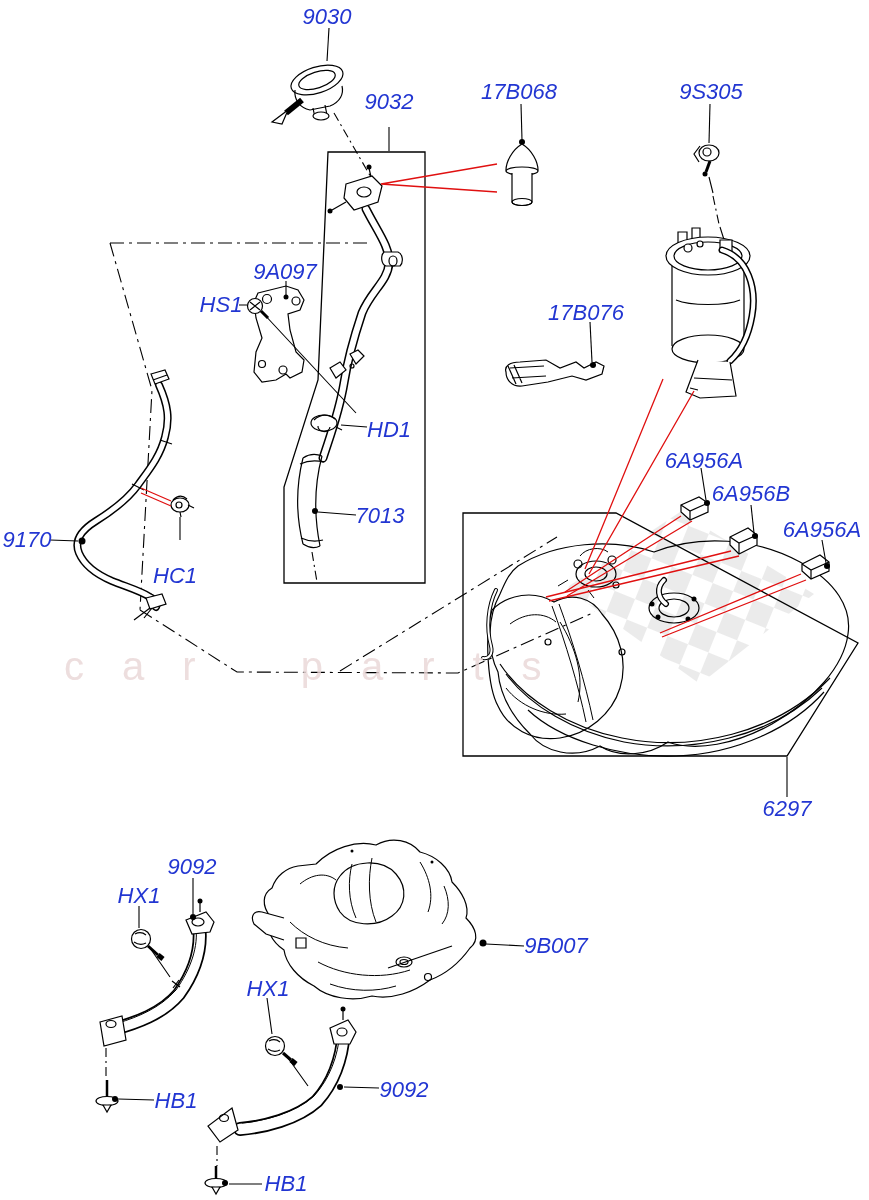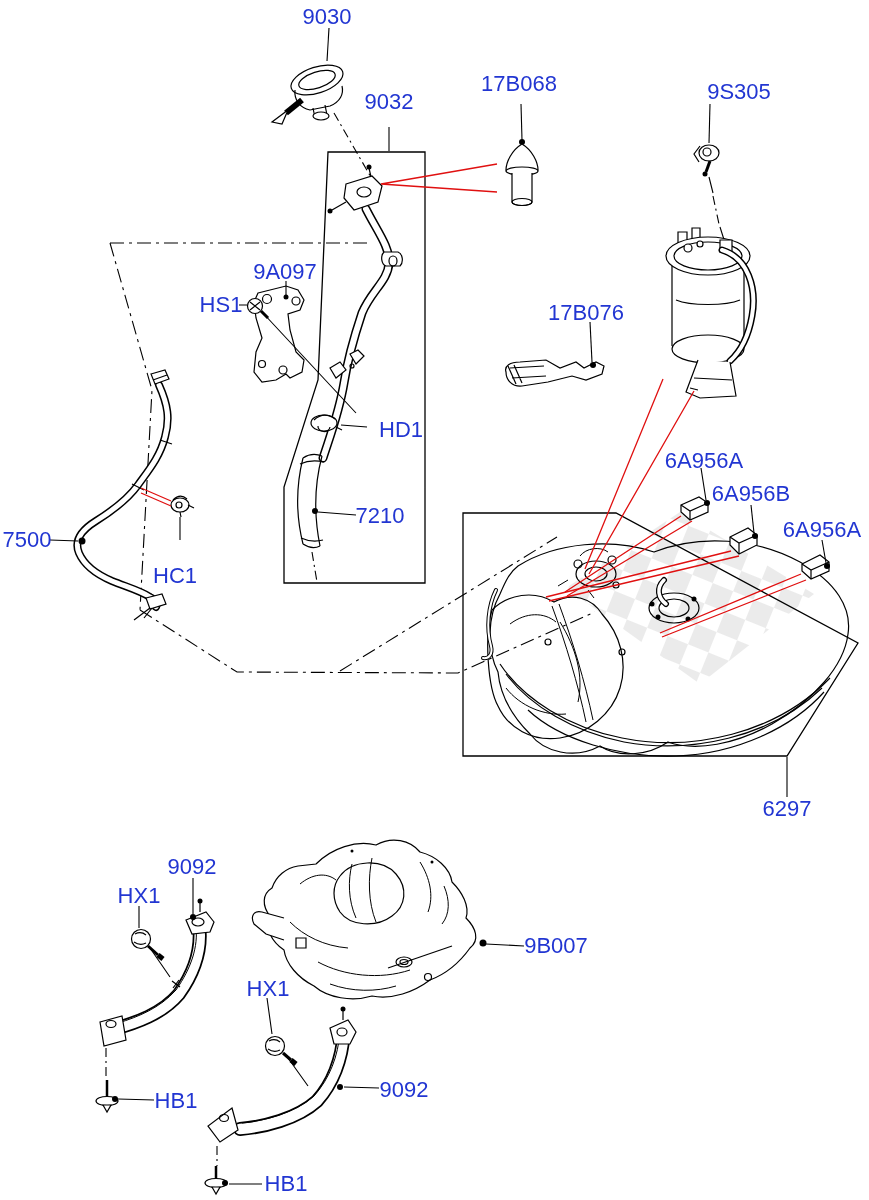--- a/index.html
+++ b/index.html
@@ -1,20 +1,20 @@
 <!DOCTYPE html>
 <html style="--label: #2236d2; --leader: #e01010; --line: #000000; --wm_pink: #f0b6b6; --wm_gray: #e9d6d6; --checker: #d7d7d7;"><head>
 <meta charset="utf-8">
 <style>
   html,body{margin:0;padding:0;background:#ffffff;}
   #stage{position:relative;width:869px;height:1200px;background:#fff;overflow:hidden;
          font-family:"Liberation Sans", sans-serif;}
   #art{position:absolute;left:0;top:0;}
   .lbl{position:absolute;transform:translate(-50%,-50%);font-size:22px;line-height:1;
-       color:var(--label);white-space:nowrap;z-index:5;}
+       color:var(--label);white-space:nowrap;z-index:5;font-style:italic;}
   .wm-brand{position:absolute;left:56px;top:516px;font-size:116px;font-weight:bold;
        letter-spacing:-5px;color:var(--wm_pink);opacity:.55;z-index:1;line-height:1;}
   .wm-tag{position:absolute;left:64px;top:646px;font-size:40px;letter-spacing:38px;
        word-spacing:18px;color:var(--wm_gray);opacity:.8;z-index:1;line-height:1;}
   svg .ln{stroke:var(--line);stroke-width:1.2;fill:none;}
   svg .lnf{stroke:var(--line);stroke-width:1.2;fill:#ffffff;}
   svg .thin{stroke:var(--line);stroke-width:1;fill:none;}
   svg .box{stroke:var(--line);stroke-width:1.3;fill:none;}
   svg .phantom{stroke:var(--line);stroke-width:1.1;fill:none;stroke-dasharray:14 5 3 5;}
   svg .dash{stroke:var(--line);stroke-width:1.1;fill:none;stroke-dasharray:9 4 2 4;}
@@ -32,20 +32,21 @@
   svg .t4{stroke:var(--line);stroke-width:4;fill:none;stroke-linecap:round;}
   svg .t4w{stroke:#fff;stroke-width:2;fill:none;stroke-linecap:round;}
   svg .band{stroke:var(--line);stroke-width:14;fill:none;stroke-linecap:round;}
   svg .bandw{stroke:#fff;stroke-width:10.5;fill:none;stroke-linecap:round;}
 </style>
 </head>
 <body>
 
 <div id="stage">
 
+  <div class="wm-tag">car parts</div>
 
   <svg id="art" width="869" height="1200" viewBox="0 0 869 1200">
     <defs>
       <pattern id="checker" width="44" height="44" patternUnits="userSpaceOnUse" patternTransform="rotate(22 680 600)">
         <rect x="0" y="0" width="22" height="22" fill="var(--checker)"></rect>
         <rect x="22" y="22" width="22" height="22" fill="var(--checker)"></rect>
       </pattern>
     </defs>
 
     <polygon points="566,588 680,512 814,594 700,684" fill="url(#checker)" opacity="0.5"></polygon>
@@ -318,28 +319,28 @@
       <path class="red" d="M141,488 L171,501 M141,493 L171,506"></path>
       <path class="red" d="M663,379 L585,569 M694,391 L589,574"></path>
       <path class="red" d="M681,516 L565,592 M692,521 L567,596"></path>
       <path class="red" d="M731,551 L546,597 M739,556 L549,601"></path>
       <path class="red" d="M801,574 L660,633 M806,580 L662,637"></path>
     </g>
   </svg>
 
   <div class="lbl" style="left:327px;top:17px">9030</div>
   <div class="lbl" style="left:389px;top:102px">9032</div>
-  <div class="lbl" style="left:519px;top:84px">17B068</div>
-  <div class="lbl" style="left:739px;top:92px">9S305</div>
+  <div class="lbl" style="left:519px;top:92px">17B068</div>
+  <div class="lbl" style="left:711px;top:92px">9S305</div>
   <div class="lbl" style="left:285px;top:272px">9A097</div>
   <div class="lbl" style="left:221px;top:305px">HS1</div>
   <div class="lbl" style="left:586px;top:313px">17B076</div>
-  <div class="lbl" style="left:401px;top:430px">HD1</div>
-  <div class="lbl" style="left:380px;top:516px">7210</div>
-  <div class="lbl" style="left:27px;top:540px">7500</div>
+  <div class="lbl" style="left:389px;top:430px">HD1</div>
+  <div class="lbl" style="left:380px;top:516px">7013</div>
+  <div class="lbl" style="left:27px;top:540px">9170</div>
   <div class="lbl" style="left:175px;top:576px">HC1</div>
   <div class="lbl" style="left:704px;top:461px">6A956A</div>
   <div class="lbl" style="left:751px;top:494px">6A956B</div>
   <div class="lbl" style="left:822px;top:530px">6A956A</div>
   <div class="lbl" style="left:787px;top:809px">6297</div>
   <div class="lbl" style="left:192px;top:867px">9092</div>
   <div class="lbl" style="left:139px;top:896px">HX1</div>
   <div class="lbl" style="left:556px;top:946px">9B007</div>
   <div class="lbl" style="left:268px;top:989px">HX1</div>
   <div class="lbl" style="left:404px;top:1090px">9092</div>

